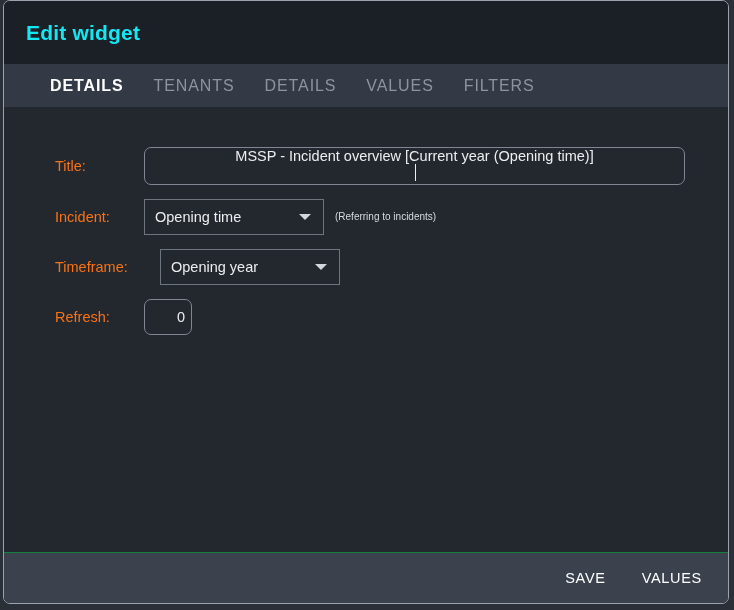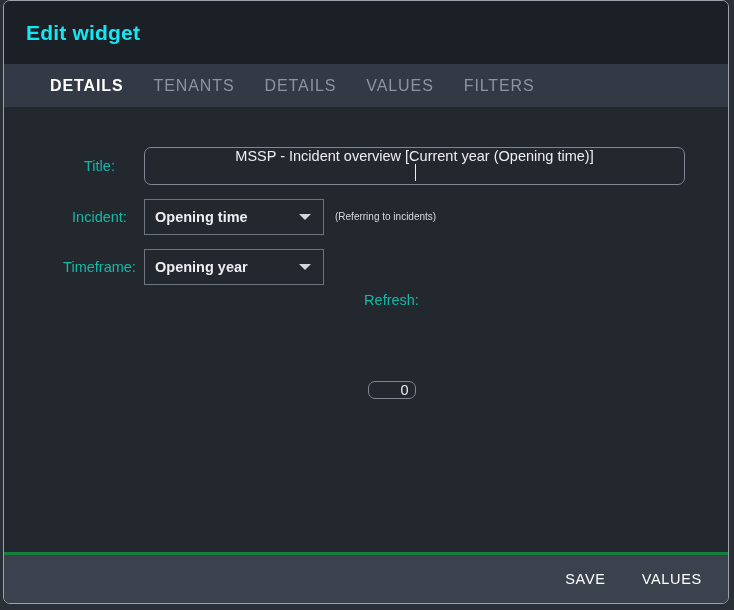--- a/index.html
+++ b/index.html
@@ -80,29 +80,28 @@
 
   .form-row {
     display: flex;
     align-items: center;
     padding-left: 51px;
     box-sizing: border-box;
     margin-bottom: 0;
   }
   .row-title     { height: 50px; }
   .row-reference { height: 51px; }
-  .row-timeframe { height: 50px; }
-  .row-refresh   { height: 50px; flex-direction: column; }
+  .row-timeframe { height: 50px; gap: 16px; }
+  .row-refresh   { height: 50px; }
 
   .field-label {
     width: 89px;
     flex: 0 0 89px;
-    color: #14b8a6;
-    font-size: 14.5px;
-    text-align: center;
+    color: #f97316;
+    font-size: 14.5px;
   }
 
   .text-input {
     width: 541px;
     height: 38px;
     box-sizing: border-box;
     background: #23272e;
     border: 1px solid #7e8792;
     border-radius: 7px;
     color: #eceef0;
@@ -131,21 +130,20 @@
     background: #23272e;
     border: 1px solid #6d757f;
     border-radius: 0;
     color: #eceef0;
     font-size: 14.5px;
     display: flex;
     align-items: center;
     padding: 0 8px 0 10px;
     cursor: pointer;
     position: relative;
-    font-weight: bold;
   }
   .select-value {
     flex: 1 1 auto;
     white-space: nowrap;
     overflow: hidden;
   }
   .select-arrow {
     width: 0;
     height: 0;
     border-left: 6px solid transparent;
@@ -178,21 +176,21 @@
     display: flex;
     align-items: center;
     justify-content: flex-end;
   }
 
   
   .dlg-footer {
     height: 51px;
     flex: 0 0 51px;
     background: #3b424d;
-    border-top: 3px solid #15803d;
+    border-top: 1px solid #15803d;
     display: flex;
     align-items: center;
     justify-content: flex-end;
     padding-right: 24px;
     box-sizing: border-box;
   }
   .footer-btn {
     color: #ffffff;
     font-size: 14.5px;
     letter-spacing: 0.7px;

